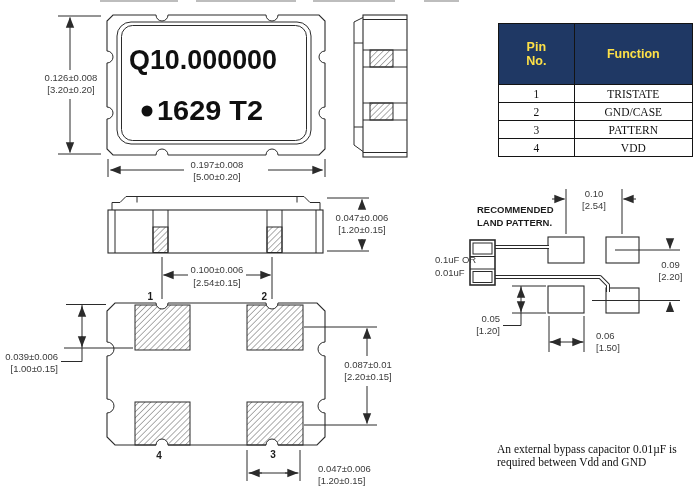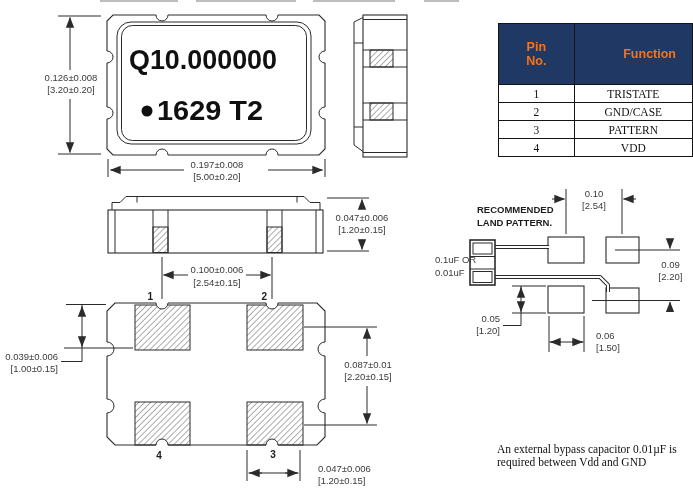--- a/index.html
+++ b/index.html
@@ -13,26 +13,26 @@
   .eraser{fill:#ffffff;stroke:none;}
   .dim{font-size:9.5px;fill:#3a3a3a;}
   .mark{font-weight:bold;fill:#101010;}
   .pinlbl{font-size:10px;font-weight:bold;fill:#1c1c1c;}
   .lpt{font-size:9.5px;font-weight:bold;fill:#1c1c1c;}
   .note-text{font-family:"Liberation Serif",serif;font-size:11.5px;fill:#101010;}
   .artifact{fill:#bdbdbd;}
   
   .pin-table-wrap{position:absolute;left:498px;top:23px;}
   table.pin-table{border-collapse:collapse;border:1.5px solid #141414;}
-  table.pin-table th{background:#1F3864;color:#f97316;font-family:"Liberation Sans",sans-serif;
+  table.pin-table th{background:#1F3864;color:#fde047;font-family:"Liberation Sans",sans-serif;
       font-size:12.5px;font-weight:bold;border:1px solid #141414;padding:16px;height:17px;}
   table.pin-table td{font-family:"Liberation Serif",serif;font-size:11.5px;color:#111;
       border:1px solid #141414;text-align:center;padding:0;height:17px;}
   .col-pin{width:50px;}
-  .col-func{width:96px;text-align:right;}
+  .col-func{width:96px;}
 </style>
 </head>
 <body>
 
 <div id="page">
 
 <svg width="693" height="497" viewBox="0 0 693 497">
   <defs>
     <pattern id="hatch" width="4.2" height="4.2" patternUnits="userSpaceOnUse" patternTransform="rotate(45)">
       <line x1="0" y1="0" x2="0" y2="4.2" stroke="#4a4a4a" stroke-width="0.9"></line>

